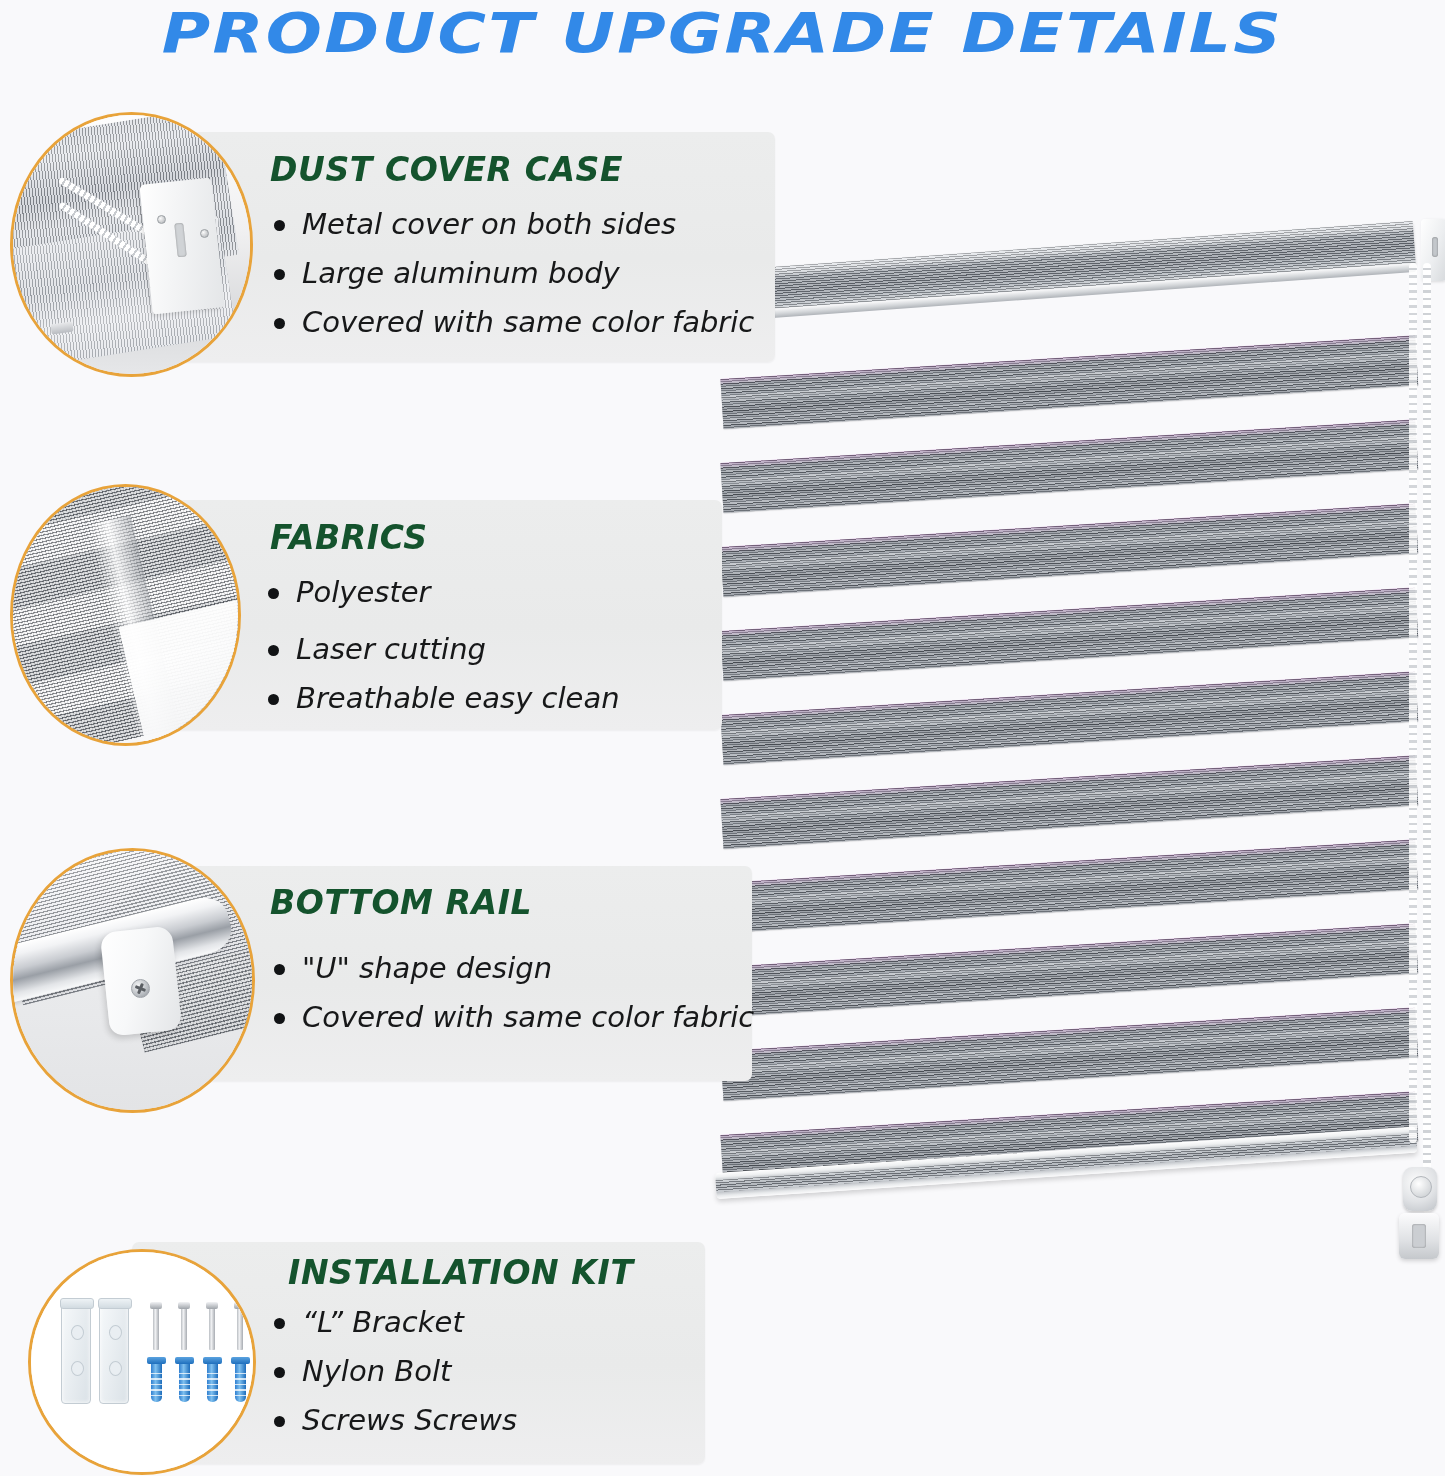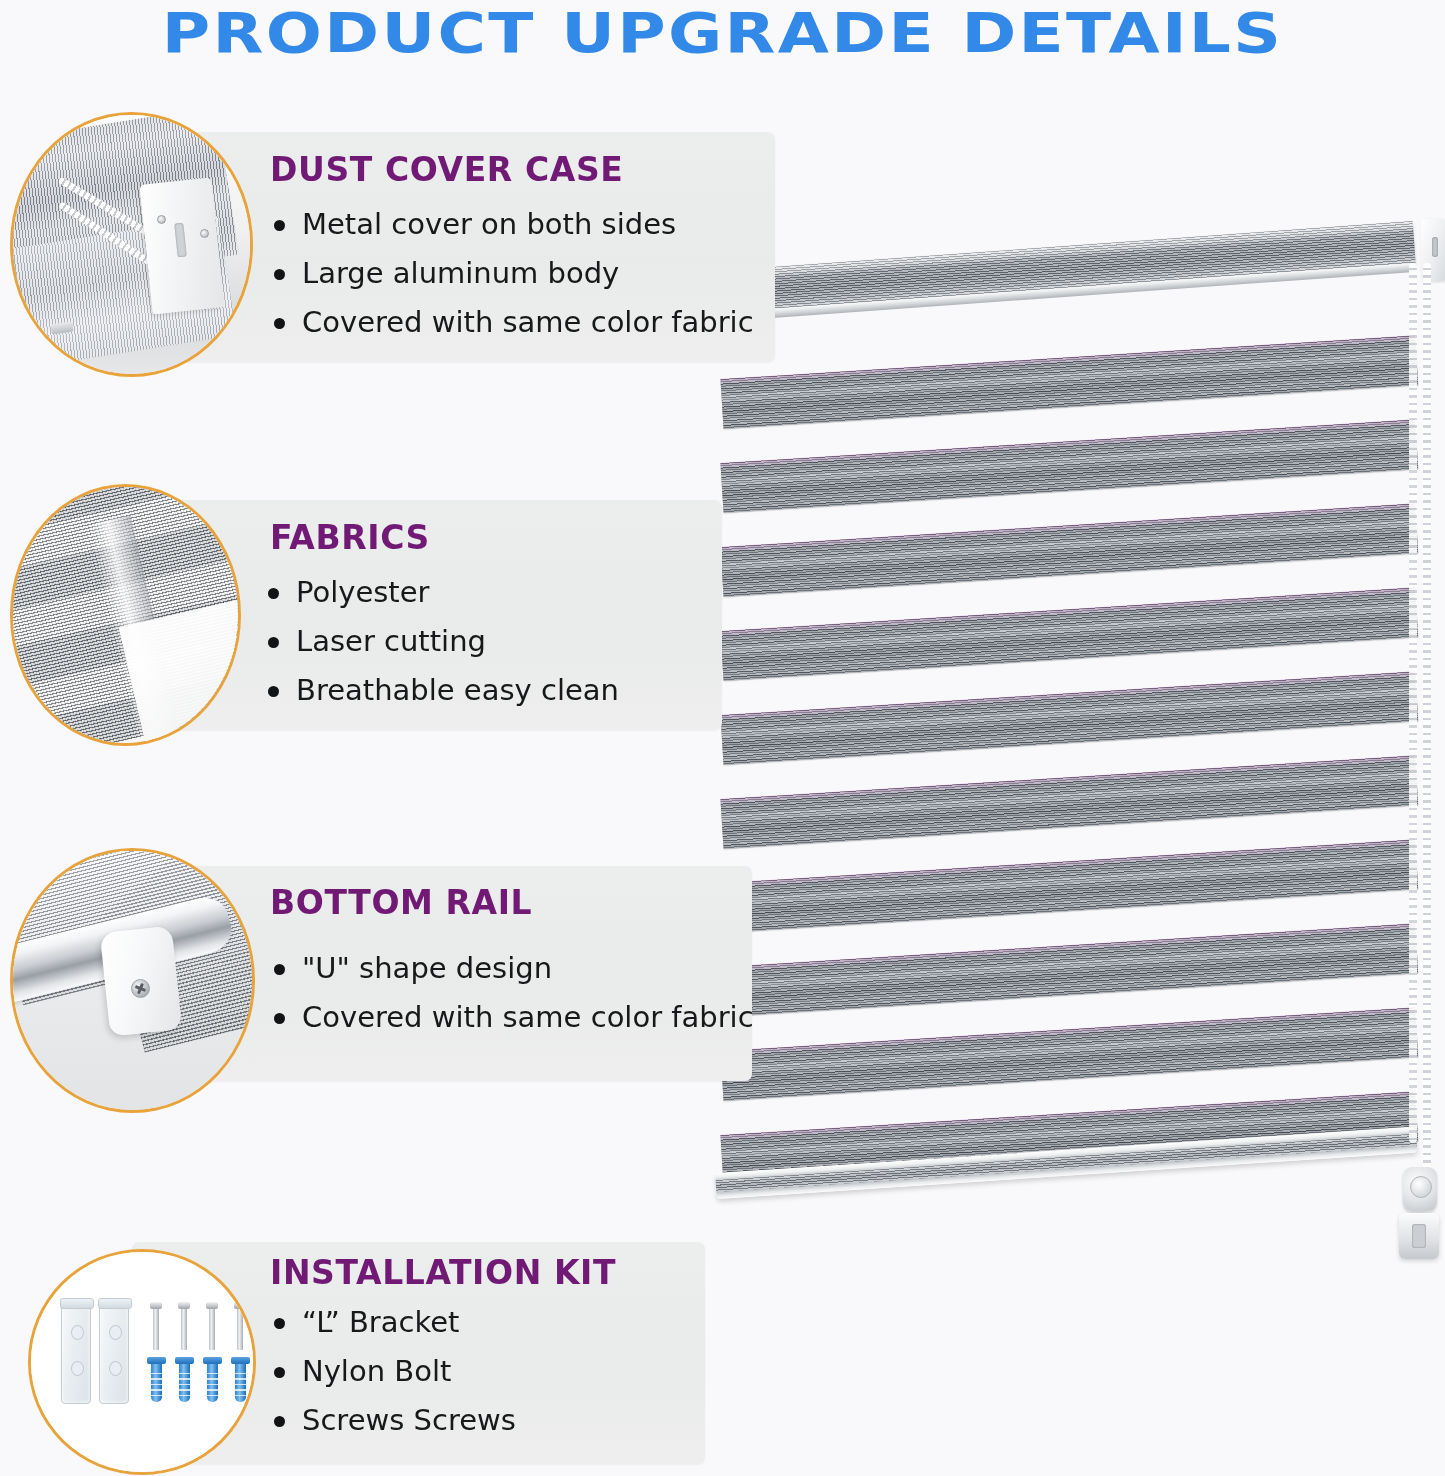--- a/index.html
+++ b/index.html
@@ -11,20 +11,21 @@
     font-family: "Liberation Sans", sans-serif;
     overflow: hidden;
   }
 
   #page {
     position: relative;
     width: 1445px;
     height: 1476px;
     background: #f9f9fb;
     overflow: hidden;
+    font-style: italic;
   }
 
   
   #title {
     position: absolute;
     left: 0;
     top: 2px;
     width: 1445px;
     text-align: center;
     font-family: "DejaVu Sans", sans-serif;
@@ -45,21 +46,21 @@
     border-radius: 7px;
     box-shadow: 0 1px 2px rgba(0,0,0,0.05);
   }
 
   .panel-title {
     position: absolute;
     font-family: "DejaVu Sans", sans-serif;
     font-weight: 700;
     font-size: 33px;
     letter-spacing: 0.6px;
-    color: #701a75;
+    color: #14532d;
     white-space: nowrap;
   }
 
   .bullets {
     position: absolute;
     list-style: none;
   }
   .bullets li {
     position: relative;
     font-family: "DejaVu Sans", sans-serif;
@@ -568,21 +569,21 @@
       <div class="o2-fab"></div>
       <div class="o2-fold"></div>
       <div class="o2-shade"></div>
     </div>
   </div>
 
   <div class="panel-title" style="left:270px; top:518px;">FABRICS</div>
 
   <ul class="bullets" style="left:264px; top:568px;">
     <li style="line-height:49px;">Polyester</li>
-    <li style="line-height:49px;">Laser cutting</li>
+    <li style="line-height:49px;margin-top:8px;">Laser cutting</li>
     <li style="line-height:49px;">Breathable  easy clean</li>
   </ul>
 
   <div class="panel" style="left:132px; top:866px; width:620px; height:215px;"></div>
 
   <div class="oval" style="left:10px; top:848px; width:245px; height:265px;">
     <div class="oval-inner">
       <div class="o3-bg"></div>
       <div class="o3-meshside"></div>
       <div class="o3-fabric"></div>
@@ -626,21 +627,21 @@
         <div class="anchor" style="left:146px; top:66px;">
             <div class="anchor-ribs"></div>
           </div>
         <div class="anchor" style="left:174px; top:66px;">
             <div class="anchor-ribs"></div>
           </div>
       </div>
     </div>
   </div>
 
-  <div class="panel-title" style="left:270px; top:1253px;">INSTALLATION KIT</div>
+  <div class="panel-title" style="left:288px; top:1253px;">INSTALLATION KIT</div>
 
   <ul class="bullets" style="left:270px; top:1298px;">
     <li style="line-height:49px;">“L”  Bracket</li>
     <li style="line-height:49px;">Nylon Bolt</li>
     <li style="line-height:49px;">Screws Screws</li>
   </ul>
 
 </div>
 
 </body></html>

